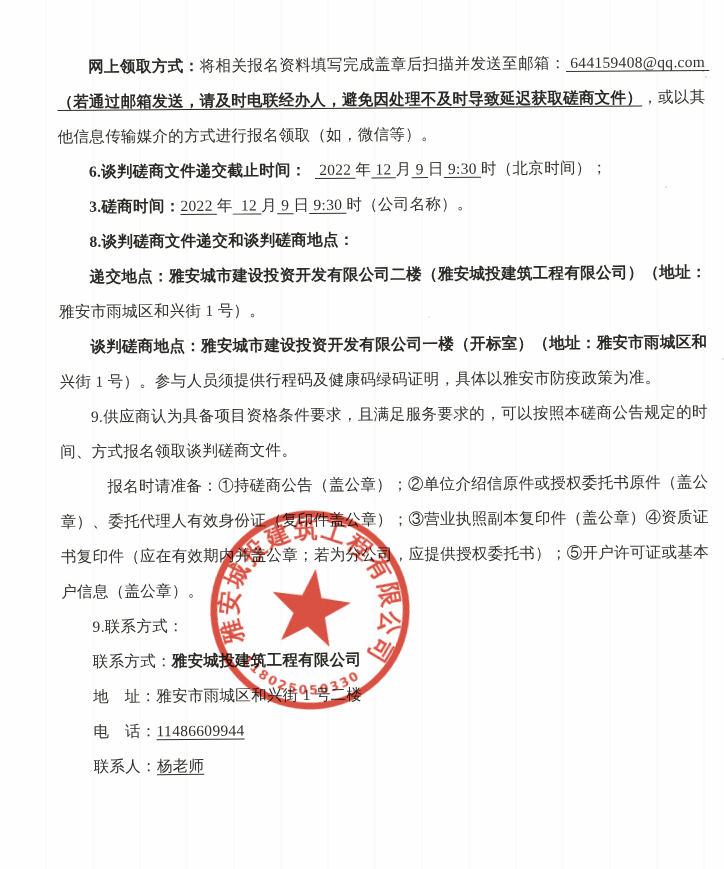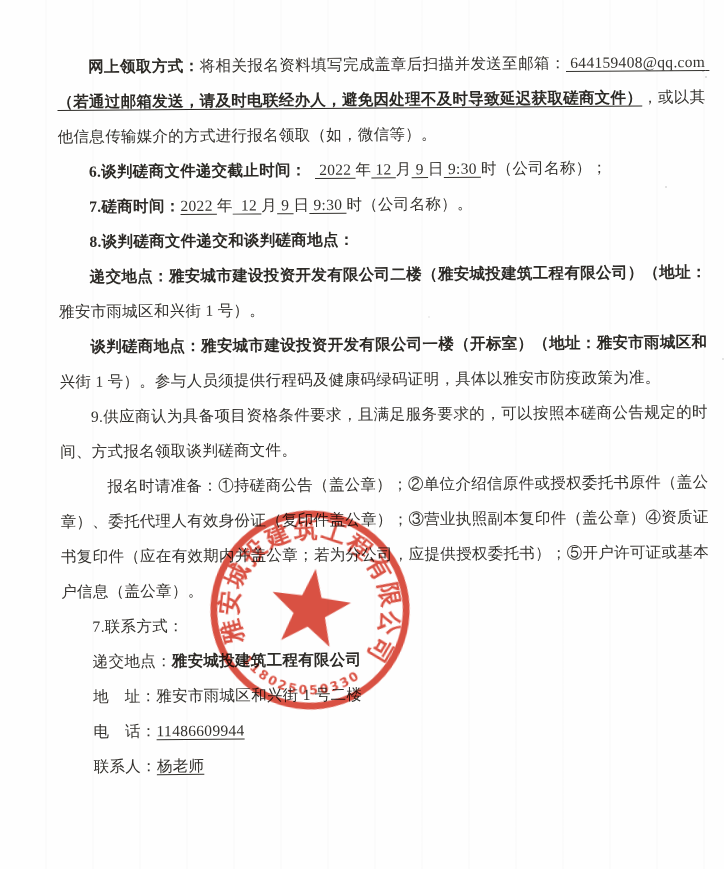--- a/index.html
+++ b/index.html
@@ -49,37 +49,37 @@
 </head>
 <body>
 
 <div class="page">
   <div class="speck"></div>
 
   <div class="content">
 
     <p class="ind"><span class="b">网上领取方式：</span><span>将相关报名资料填写完成盖章后扫描并发送至邮箱：</span><span class="email"> 644159408@qq.com </span><span class="b u">（若通过邮箱发送，请及时电联经办人，避免因处理不及时导致延迟获取磋商文件）</span><span>，或以其他信息传输媒介的方式进行报名领取（如，微信等）。</span></p>
 
-    <p class="ind"><span class="b">6.谈判磋商文件递交截止时间：</span><span>  </span><span class="u"> 2022 </span><span>年</span><span class="u"> 12 </span><span>月</span><span class="u"> 9 </span><span>日</span><span class="u"> 9:30 </span><span>时（公司名称）；</span></p>
+    <p class="ind"><span class="b">6.谈判磋商文件递交截止时间：</span><span>  </span><span class="u"> 2022 </span><span>年</span><span class="u"> 12 </span><span>月</span><span class="u"> 9 </span><span>日</span><span class="u"> 9:30 </span><span>时（北京时间）；</span></p>
 
-    <p class="ind"><span class="b">7.磋商时间：</span><span class="u">2022 </span><span>年</span><span class="u">  12 </span><span>月</span><span class="u"> 9 </span><span>日</span><span class="u"> 9:30 </span><span>时（公司名称）。</span></p>
+    <p class="ind"><span class="b">3.磋商时间：</span><span class="u">2022 </span><span>年</span><span class="u">  12 </span><span>月</span><span class="u"> 9 </span><span>日</span><span class="u"> 9:30 </span><span>时（公司名称）。</span></p>
 
     <p class="ind"><span class="b">8.谈判磋商文件递交和谈判磋商地点：</span></p>
 
     <p class="ind"><span class="b">递交地点：雅安城市建设投资开发有限公司二楼（雅安城投建筑工程有限公司）（地址：</span><span>雅安市雨城区和兴街 1 号）。</span></p>
 
     <p class="ind"><span class="b">谈判磋商地点：雅安城市建设投资开发有限公司一楼（开标室）（地址：雅安市雨城区和</span><span>兴街 1 号）。参与人员须提供行程码及健康码绿码证明，具体以雅安市防疫政策为准。</span></p>
 
     <p class="ind"><span>9.供应商认为具备项目资格条件要求，且满足服务要求的，可以按照本磋商公告规定的时间、方式报名领取谈判磋商文件。</span></p>
 
     <p class="ind3"><span>报名时请准备：①持磋商公告（盖公章）；②单位介绍信原件或授权委托书原件（盖公章）、委托代理人有效身份证（复印件盖公章）；③营业执照副本复印件（盖公章）④资质证书复印件（应在有效期内并盖公章；若为分公司，应提供授权委托书）；⑤开户许可证或基本户信息（盖公章）。</span></p>
 
-    <p class="ind"><span>7.联系方式：</span></p>
+    <p class="ind"><span>9.联系方式：</span></p>
 
-    <p class="contact-line"><span>递交地点：</span><span class="b">雅安城投建筑工程有限公司</span></p>
+    <p class="contact-line"><span>联系方式：</span><span class="b">雅安城投建筑工程有限公司</span></p>
 
     <p class="contact-line"><span>地　址：</span><span>雅安市雨城区和兴街 1 号二楼</span></p>
 
     <p class="contact-line"><span>电　话：</span><span class="u">11486609944</span></p>
 
     <p class="contact-line"><span>联系人：</span><span class="u">杨老师</span></p>
 
   </div>
 
   <div class="stamp">

